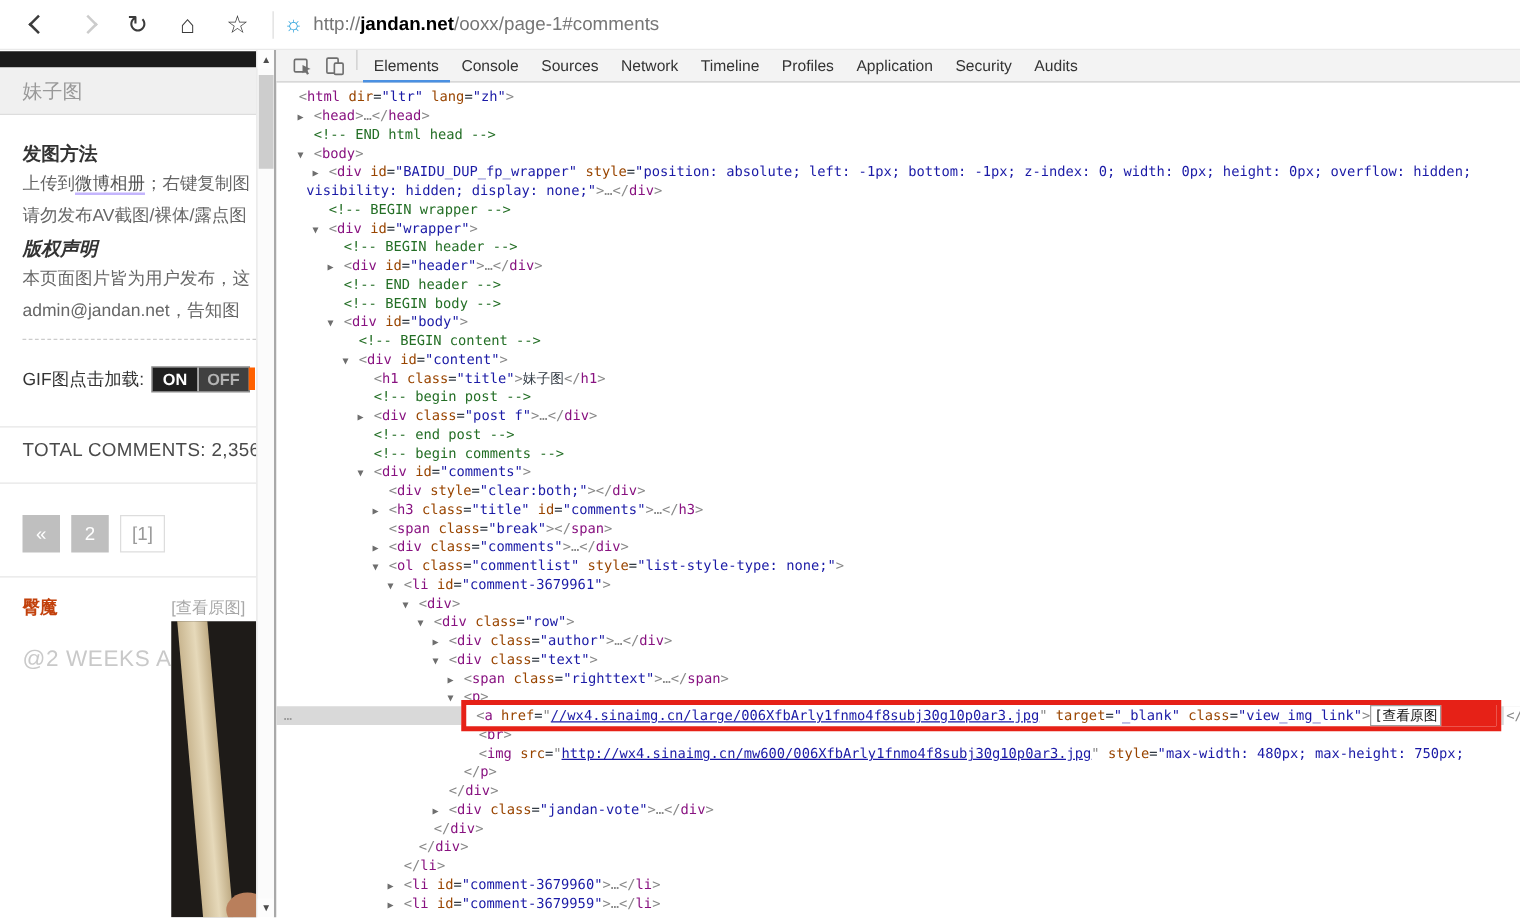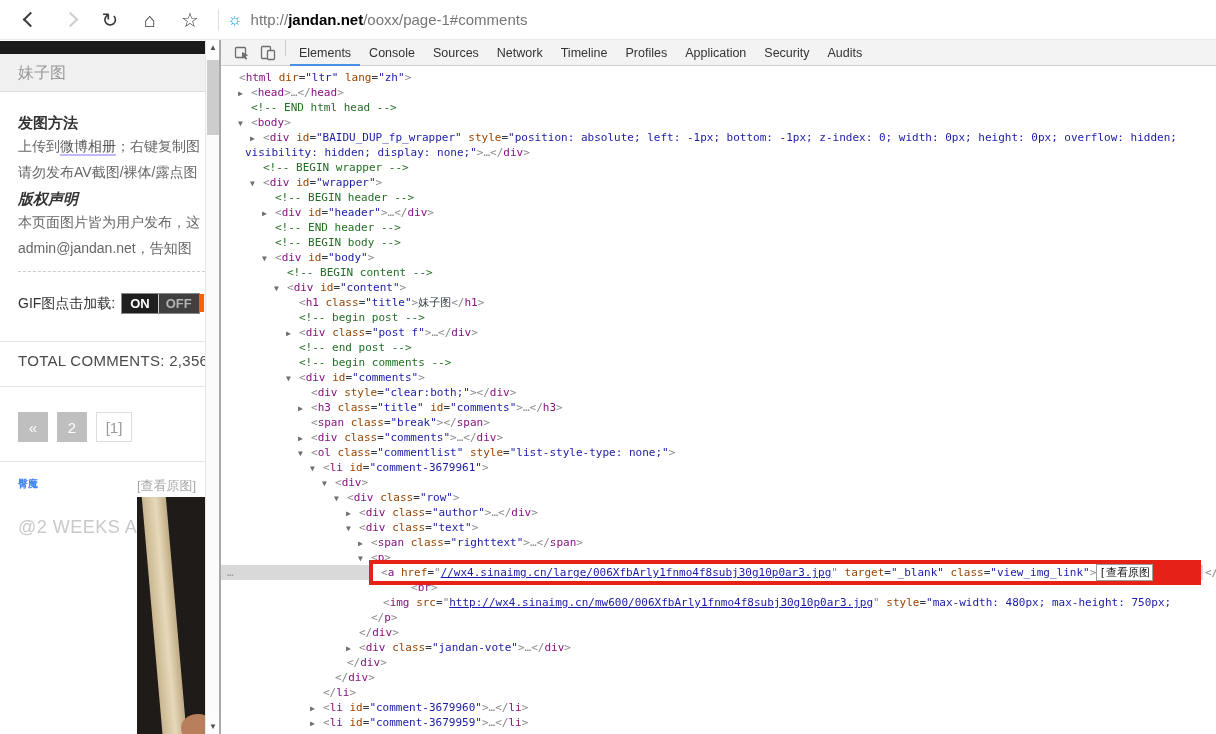--- a/index.html
+++ b/index.html
@@ -34,21 +34,21 @@
   .gif-label { font-size:14px; color:#333333; margin-right:6px; }
   .toggle { display:inline-flex; border:1px solid #8a8a8a; height:21px; font-size:13px; font-weight:bold; }
   .tg-on { background:#1f1f1f; color:#ffffff; padding:0 8px; display:flex; align-items:center; }
   .tg-off { background:#404040; color:#b3b3b3; padding:0 7px; display:flex; align-items:center; border-left:1px solid #cccccc; }
   .orange-sliver { left:199px; top:254px; width:5px; height:18px; background:#ff6100; }
   .total { left:18px; top:312px; font-size:15px; color:#4a4a4a; letter-spacing:.3px; }
   .pager { left:18px; top:372px; display:flex; gap:9px; }
   .pg { width:30px; height:30px; display:flex; align-items:center; justify-content:center; font-size:15px; }
   .pg.filled { background:#bfbfbf; color:#ffffff; }
   .pg.outline { width:36px; background:#ffffff; border:1px solid #dddddd; color:#9a9a9a; }
-  .author { left:18px; top:437px; font-size:10px; font-weight:bold; color:#3b82f6;font-family:Liberation Mono, monospace; }
+  .author { left:18px; top:437px; font-size:14px; font-weight:bold; color:#c2410c;font-family:Liberation Mono, monospace; }
   .c-time { left:18px; top:459px; font-size:18px; color:#c9c9c9; letter-spacing:.5px;margin-top:18px; }
   .viewlink { left:137px; top:437px; font-size:13px; color:#a8a8a8; }
   .photo { left:137px; top:457px; width:68px; height:237px; background:#1e1b18; overflow:hidden; }
   .plank { position:absolute; left:16px; top:-12px; width:24px; height:280px; background:linear-gradient(90deg,#c9b690,#e6d9ba 55%,#bfab84); transform:rotate(-5deg); }
   .finger { position:absolute; right:-10px; bottom:-8px; width:34px; height:28px; border-radius:50%; background:#b97f5c; }
   
   .scrollbar { left:205px; top:0; width:14px; height:694px; background:#fbfbfb; border-left:1px solid #e6e6e6; }
   .sb-btn { position:absolute; left:0; width:14px; height:15px; display:flex; align-items:center; justify-content:center; font-size:8px; color:#4d4d4d; background:#fdfdfd; }
   .sb-thumb { position:absolute; left:1px; top:20px; width:12px; height:75px; background:#cdcdcd; }
 
@@ -205,21 +205,21 @@
         <div class="cl" style="padding-left: 90px;"><span class="arrow" style="left: 77px;">▶</span><span class="tk-p">&lt;</span><span class="tk-t">div</span><span class="tk-x"> </span><span class="tk-a">class</span><span class="tk-x">=</span><span class="tk-v">"comments"</span><span class="tk-p">&gt;</span><span class="tk-e">…</span><span class="tk-p">&lt;/</span><span class="tk-t">div</span><span class="tk-p">&gt;</span></div>
         <div class="cl" style="padding-left: 90px;"><span class="arrow" style="left: 77px;">▼</span><span class="tk-p">&lt;</span><span class="tk-t">ol</span><span class="tk-x"> </span><span class="tk-a">class</span><span class="tk-x">=</span><span class="tk-v">"commentlist"</span><span class="tk-x"> </span><span class="tk-a">style</span><span class="tk-x">=</span><span class="tk-v">"list-style-type: none;"</span><span class="tk-p">&gt;</span></div>
         <div class="cl" style="padding-left: 102px;"><span class="arrow" style="left: 89px;">▼</span><span class="tk-p">&lt;</span><span class="tk-t">li</span><span class="tk-x"> </span><span class="tk-a">id</span><span class="tk-x">=</span><span class="tk-v">"comment-3679961"</span><span class="tk-p">&gt;</span></div>
         <div class="cl" style="padding-left: 114px;"><span class="arrow" style="left: 101px;">▼</span><span class="tk-p">&lt;</span><span class="tk-t">div</span><span class="tk-p">&gt;</span></div>
         <div class="cl" style="padding-left: 126px;"><span class="arrow" style="left: 113px;">▼</span><span class="tk-p">&lt;</span><span class="tk-t">div</span><span class="tk-x"> </span><span class="tk-a">class</span><span class="tk-x">=</span><span class="tk-v">"row"</span><span class="tk-p">&gt;</span></div>
         <div class="cl" style="padding-left: 138px;"><span class="arrow" style="left: 125px;">▶</span><span class="tk-p">&lt;</span><span class="tk-t">div</span><span class="tk-x"> </span><span class="tk-a">class</span><span class="tk-x">=</span><span class="tk-v">"author"</span><span class="tk-p">&gt;</span><span class="tk-e">…</span><span class="tk-p">&lt;/</span><span class="tk-t">div</span><span class="tk-p">&gt;</span></div>
         <div class="cl" style="padding-left: 138px;"><span class="arrow" style="left: 125px;">▼</span><span class="tk-p">&lt;</span><span class="tk-t">div</span><span class="tk-x"> </span><span class="tk-a">class</span><span class="tk-x">=</span><span class="tk-v">"text"</span><span class="tk-p">&gt;</span></div>
         <div class="cl" style="padding-left: 150px;"><span class="arrow" style="left: 137px;">▶</span><span class="tk-p">&lt;</span><span class="tk-t">span</span><span class="tk-x"> </span><span class="tk-a">class</span><span class="tk-x">=</span><span class="tk-v">"righttext"</span><span class="tk-p">&gt;</span><span class="tk-e">…</span><span class="tk-p">&lt;/</span><span class="tk-t">span</span><span class="tk-p">&gt;</span></div>
         <div class="cl" style="padding-left: 150px;"><span class="arrow" style="left: 137px;">▼</span><span class="tk-p">&lt;</span><span class="tk-t">p</span><span class="tk-p">&gt;</span></div>
         <div class="cl sel"><span class="sel-ell">…</span><div class="red-box"><span class="tk-p">&lt;</span><span class="tk-t">a</span><span class="tk-x"> </span><span class="tk-a">href</span><span class="tk-x">=</span><span class="tk-p">"</span><span class="tk-l">//wx4.sinaimg.cn/large/006XfbArly1fnmo4f8subj30g10p0ar3.jpg</span><span class="tk-p">"</span><span class="tk-x"> </span><span class="tk-a">target</span><span class="tk-x">=</span><span class="tk-v">"_blank"</span><span class="tk-x"> </span><span class="tk-a">class</span><span class="tk-x">=</span><span class="tk-v">"view_img_link"</span><span class="tk-p">&gt;</span><span class="tk-b">[查看原图</span><span class="red-fill"></span></div><span class="sel-after"><span class="tk-p">&lt;/</span></span></div>
-        <div class="cl" style="padding-left: 162px; margin-left: 28px;"><span class="tk-p">&lt;</span><span class="tk-t">br</span><span class="tk-p">&gt;</span></div>
+        <div class="cl" style="padding-left: 162px;"><span class="tk-p">&lt;</span><span class="tk-t">br</span><span class="tk-p">&gt;</span></div>
         <div class="cl" style="padding-left: 162px;"><span class="tk-p">&lt;</span><span class="tk-t">img</span><span class="tk-x"> </span><span class="tk-a">src</span><span class="tk-x">=</span><span class="tk-p">"</span><span class="tk-l">http://wx4.sinaimg.cn/mw600/006XfbArly1fnmo4f8subj30g10p0ar3.jpg</span><span class="tk-p">"</span><span class="tk-x"> </span><span class="tk-a">style</span><span class="tk-x">=</span><span class="tk-v">"max-width: 480px; max-height: 750px;</span></div>
         <div class="cl" style="padding-left: 150px;"><span class="tk-p">&lt;/</span><span class="tk-t">p</span><span class="tk-p">&gt;</span></div>
         <div class="cl" style="padding-left: 138px;"><span class="tk-p">&lt;/</span><span class="tk-t">div</span><span class="tk-p">&gt;</span></div>
         <div class="cl" style="padding-left: 138px;"><span class="arrow" style="left: 125px;">▶</span><span class="tk-p">&lt;</span><span class="tk-t">div</span><span class="tk-x"> </span><span class="tk-a">class</span><span class="tk-x">=</span><span class="tk-v">"jandan-vote"</span><span class="tk-p">&gt;</span><span class="tk-e">…</span><span class="tk-p">&lt;/</span><span class="tk-t">div</span><span class="tk-p">&gt;</span></div>
         <div class="cl" style="padding-left: 126px;"><span class="tk-p">&lt;/</span><span class="tk-t">div</span><span class="tk-p">&gt;</span></div>
         <div class="cl" style="padding-left: 114px;"><span class="tk-p">&lt;/</span><span class="tk-t">div</span><span class="tk-p">&gt;</span></div>
         <div class="cl" style="padding-left: 102px;"><span class="tk-p">&lt;/</span><span class="tk-t">li</span><span class="tk-p">&gt;</span></div>
         <div class="cl" style="padding-left: 102px;"><span class="arrow" style="left: 89px;">▶</span><span class="tk-p">&lt;</span><span class="tk-t">li</span><span class="tk-x"> </span><span class="tk-a">id</span><span class="tk-x">=</span><span class="tk-v">"comment-3679960"</span><span class="tk-p">&gt;</span><span class="tk-e">…</span><span class="tk-p">&lt;/</span><span class="tk-t">li</span><span class="tk-p">&gt;</span></div>
         <div class="cl" style="padding-left: 102px;"><span class="arrow" style="left: 89px;">▶</span><span class="tk-p">&lt;</span><span class="tk-t">li</span><span class="tk-x"> </span><span class="tk-a">id</span><span class="tk-x">=</span><span class="tk-v">"comment-3679959"</span><span class="tk-p">&gt;</span><span class="tk-e">…</span><span class="tk-p">&lt;/</span><span class="tk-t">li</span><span class="tk-p">&gt;</span></div>
       </div>

